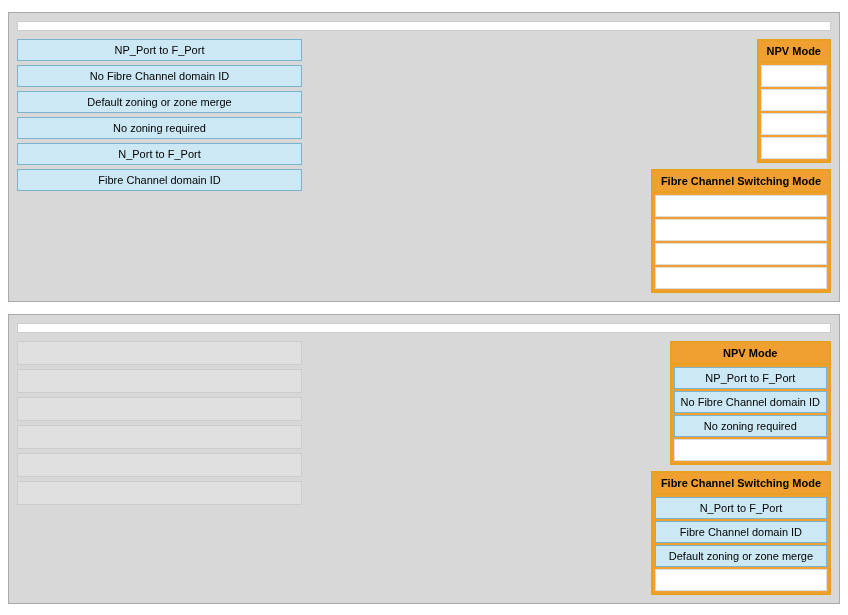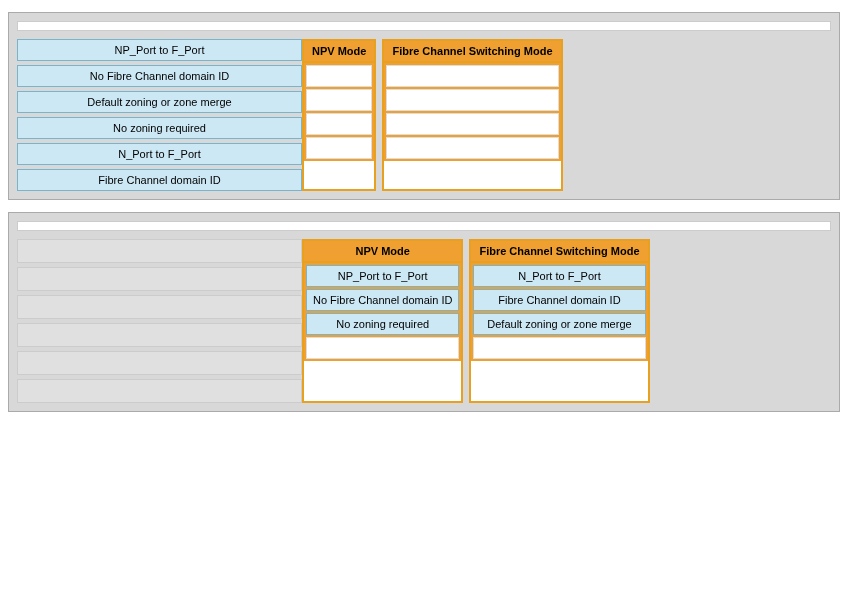--- a/index.html
+++ b/index.html
@@ -32,20 +32,21 @@
       font-size: 10px;
       color: #333;
       margin-bottom: 8px;
       background: #fff;
       border: 1px solid #ccc;
       padding: 4px 6px;
     }
 
     .drag-drop-area {
       display: flex;
+      gap: 10px;
     }
 
     .left-items {
       display: flex;
       flex-direction: column;
       gap: 4px;
       width: 285px;
       flex-shrink: 0;
     }
 
@@ -60,21 +61,23 @@
 
     .drag-item.empty {
       background: #e0e0e0;
       border: 1px solid #ccc;
       height: 24px;
     }
 
     .right-panels {
       flex: 1;
       display: flex;
+      flex-direction: column;
       gap: 6px;
+      align-items: flex-end;
     }
 
     .drop-category {
       border: 2px solid #e8a020;
       background: #fff;
     }
 
     .category-header {
       background: #f0a030;
       border-bottom: 2px solid #e8a020;

